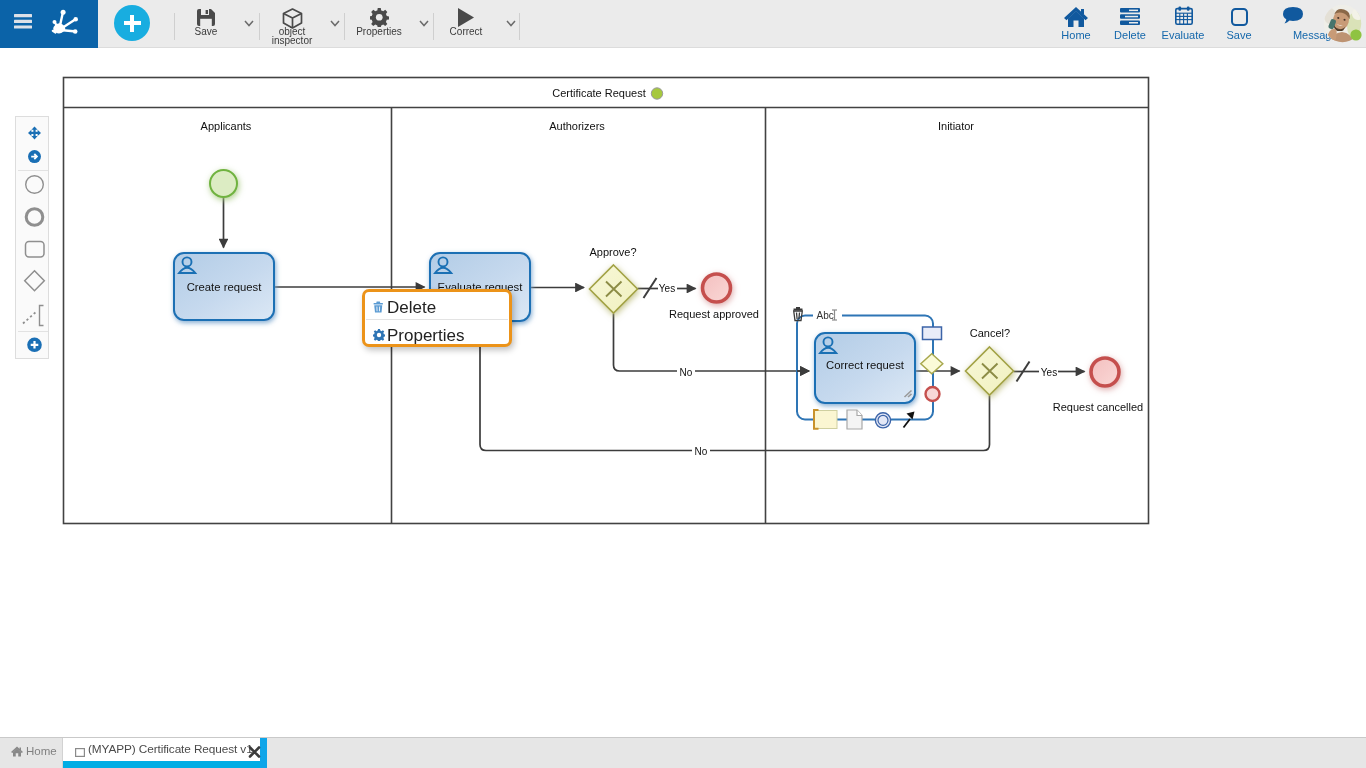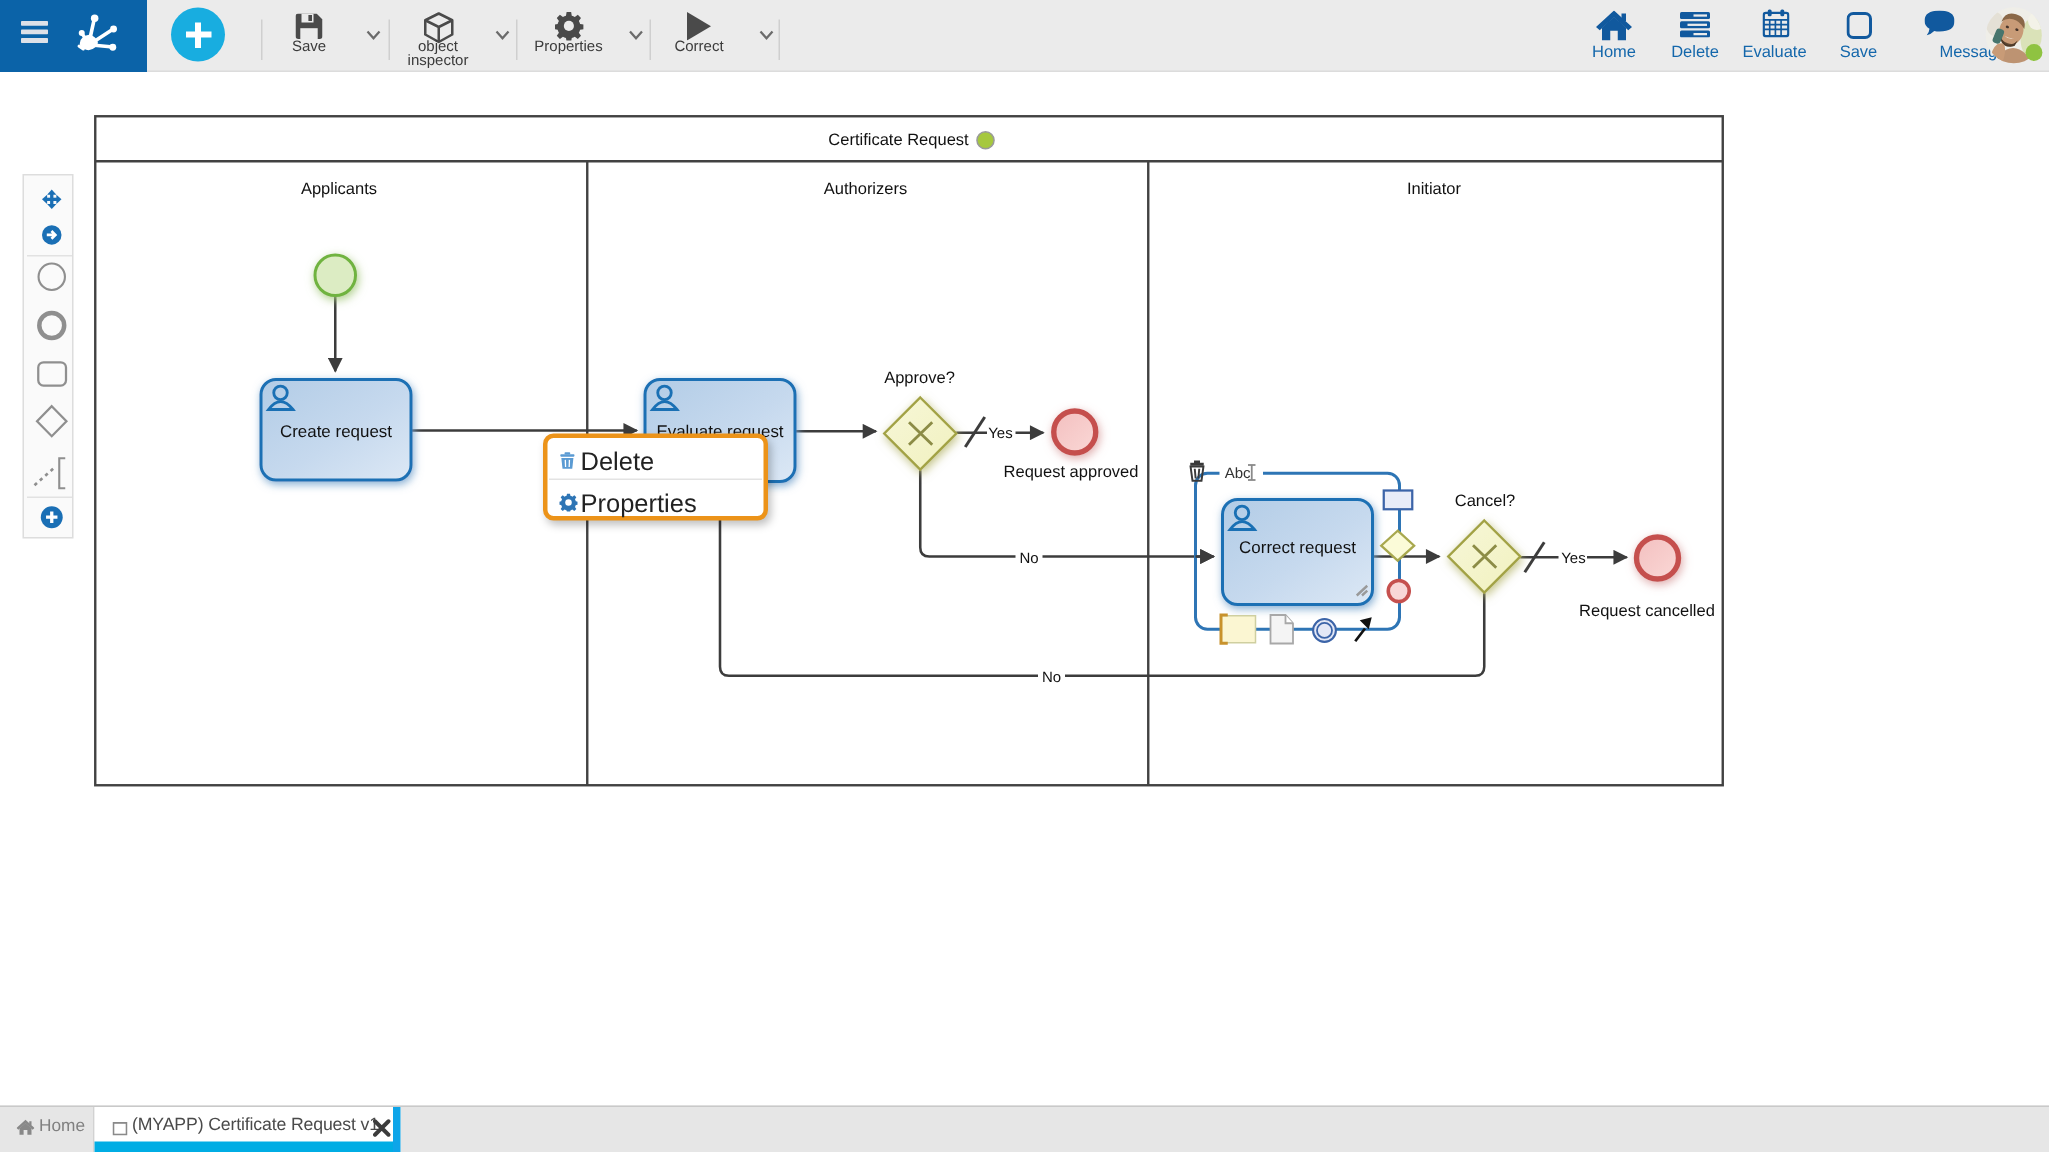--- a/index.html
+++ b/index.html
@@ -20,21 +20,21 @@
     border:1px solid #ddd;z-index:5;}
   #ctxmenu{position:absolute;left:362px;top:289px;width:150px;height:58px;background:#fff;
     border:3px solid #ec9319;border-radius:7px;z-index:6;box-shadow:2px 3px 6px rgba(0,0,0,0.25);}
   .mitem{position:absolute;left:0;width:100%;height:26px;color:#222;}
   .mitem span{position:absolute;left:22px;top:6px;font-size:17px;}
   #tabbar{position:absolute;left:0;top:737px;width:1366px;height:31px;background:#e6e6e6;
     border-top:1px solid #c9c9c9;z-index:10;}
   #hometab{position:absolute;left:0;top:0;width:63px;height:30px;border-right:1px solid #d2d2d2;
     color:#808080;font-size:11.5px;}
   #activetab{position:absolute;left:63px;top:0;width:204px;height:30px;background:#fff;
-    border-right:5px solid #0ea5e9;font-size:12px;color:#4a4a4a;}
+    border-right:7px solid #0ea5e9;font-size:12px;color:#4a4a4a;}
   #activetab .underline{position:absolute;left:0;bottom:0;width:100%;height:7px;background:#00ade4;}
   svg text{font-family:"Liberation Sans",sans-serif;}
 </style>
 </head>
 <body>
 
 <svg id="diagram" width="1366" height="768" viewBox="0 0 1366 768" style="position:absolute;left:0;top:0;z-index:1;">
   <defs>
     <linearGradient id="taskG" x1="0" y1="0" x2="1" y2="1">
       <stop offset="0" stop-color="#b2cce6"></stop>

